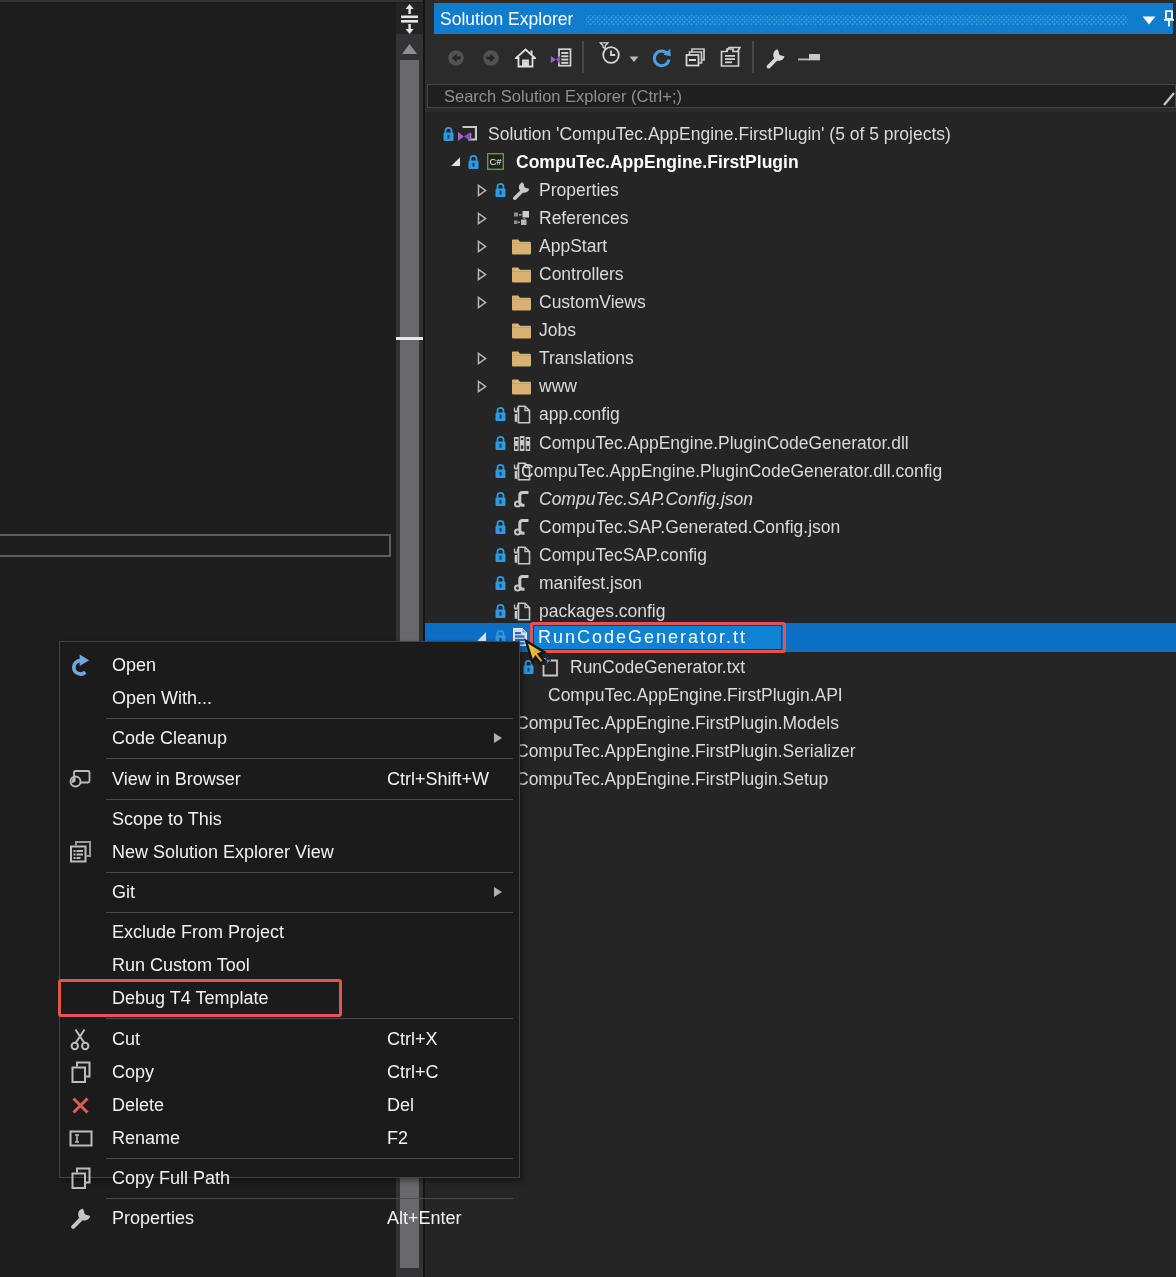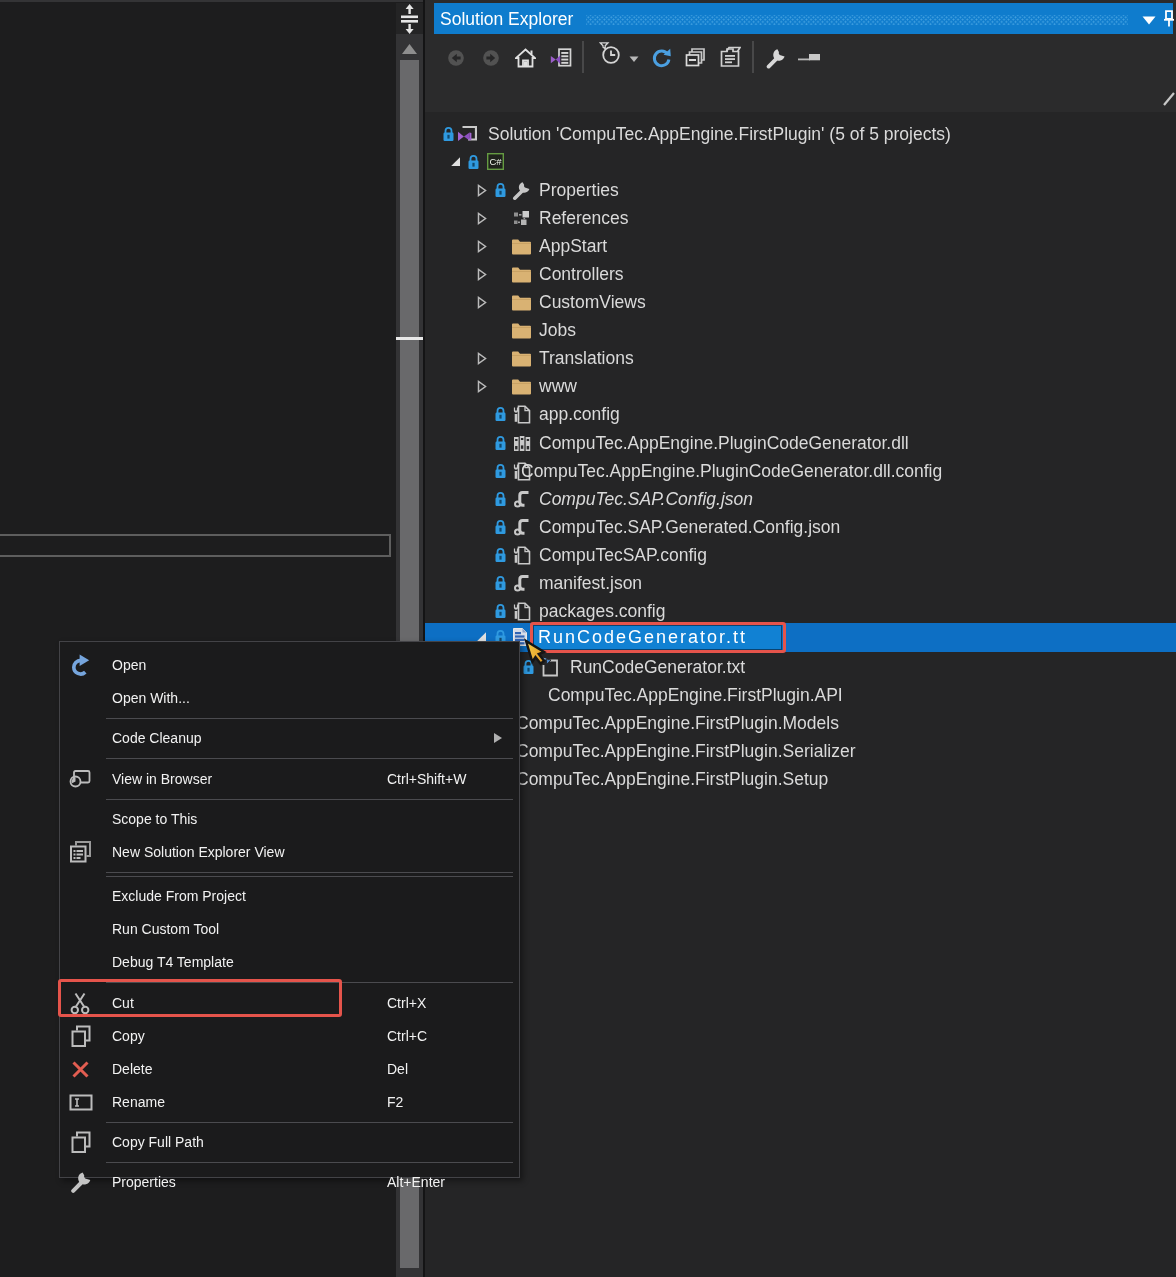--- a/index.html
+++ b/index.html
@@ -33,21 +33,21 @@
 
   
   .row { position:absolute; left:0; width:615px; height:28px; color:#dadada; font-size:17.5px; line-height:28px; }
   .row .txt { position:absolute; top:0; white-space:pre; }
   .row svg { position:absolute; }
   #selrow { position:absolute; left:0; top:623px; width:751px; height:29px; background:#0d6fc4; }
   #editbox { position:absolute; left:108px; top:2px; width:249px; height:25px; background:#1181d3; border:1px solid #0a4472;}
 
   
   #menu { left:59px; top:641px; width:461px; height:537px; background:#1b1b1c;
-     border:1px solid #434347; box-shadow:3px 3px 6px rgba(0,0,0,0.42); z-index:10; padding-top:7px; color:#f2f2f2; font-size:14px; }
+     border:1px solid #434347; box-shadow:3px 3px 6px rgba(0,0,0,0.42); z-index:10; padding-top:7px; color:#f2f2f2; font-size:18px; }
   .mi { position:relative; height:33px; line-height:33px; padding-left:52px; white-space:pre; }
   .mi .sc { position:absolute; left:327px; top:0; }
   .mi .sub { position:absolute; left:434px; top:11px; width:0; height:0;
      border-left:8px solid #b0b0b0; border-top:5.5px solid rgba(0,0,0,0); border-bottom:5.5px solid rgba(0,0,0,0); }
   .mi svg.ic { position:absolute; left:8px; top:4px; }
   .msep { height:1px; background:#4b4b4f; margin:3px 6px 3.3px 46px; }
 
   .redbox { border:3.5px solid #e5544b; border-radius:3px; z-index:20; }
   #redbox1 { left:530px; top:622px; width:256px; height:31px; }
   #redbox2 { left:58px; top:979px; width:284px; height:38px; }
@@ -153,20 +153,21 @@
 <div class="abs" style="left:327px;top:41px;width:1.6px;height:32px;background:#484849;"></div>
 <svg class="abs" style="left:341px;top:48px;" width="20" height="21" viewBox="0 0 20 21">
           <path d="M2.6 18.6 L9.8 11.4" stroke="#d8d8d8" stroke-width="3.8" stroke-linecap="round"></path>
 <path d="M11.4 1.3 A5.8 5.8 0 1 0 18.6 8.5 L13.8 7.0 A2.9 2.9 0 0 1 12.9 3.9 Z" fill="#d8d8d8"></path>
         </svg>
 <svg class="abs" style="left:373px;top:54px;" width="23" height="8" viewBox="0 0 23 8">
           <rect x="0" y="4.5" width="12" height="1.8" fill="#b8b8b8"></rect>
           <rect x="11" y="0" width="11" height="6.3" fill="#c8c8c8"></rect>
         </svg>
 </div>
+    <div class="abs" id="searchbox">Search Solution Explorer (Ctrl+;)</div>
     <svg class="abs" style="left:738px; top:86px;" width="14" height="20" viewBox="0 0 14 20">
       <path d="M1 19 L11 7" stroke="#c8c8c8" stroke-width="2.2" fill="none"></path>
     </svg>
     <div id="tree">
 <div class="row" style="top:119.6px">
           <svg style="left:17.0px;top:6px;" width="13" height="16" viewBox="0 0 13 16">
 <path d="M3.5 7 V4.8 A3 3 0 0 1 9.5 4.8 V7" stroke="#2f9ae0" stroke-width="1.8" fill="none"></path>
 <rect x="1.5" y="6.5" width="10" height="8.5" rx="1.2" fill="#2f9ae0"></rect>
 <rect x="5.4" y="8.8" width="2.2" height="3.8" fill="#10486e"></rect>
           </svg>
@@ -184,20 +185,21 @@
           </svg>
           <svg style="left:42.0px;top:6px;" width="13" height="16" viewBox="0 0 13 16">
 <path d="M3.5 7 V4.8 A3 3 0 0 1 9.5 4.8 V7" stroke="#2f9ae0" stroke-width="1.8" fill="none"></path>
 <rect x="1.5" y="6.5" width="10" height="8.5" rx="1.2" fill="#2f9ae0"></rect>
 <rect x="5.4" y="8.8" width="2.2" height="3.8" fill="#10486e"></rect>
           </svg>
           <svg style="left:61.5px;top:5px;" width="17" height="17" viewBox="0 0 17 17">
 <rect x="0.7" y="0.7" width="15.6" height="15.6" fill="#1f221c" stroke="#659b42" stroke-width="1.4"></rect>
 <text x="8.5" y="12.2" font-size="9.5" font-family="Liberation Sans" fill="#eef4ea" text-anchor="middle">C#</text>
           </svg>
+          <span class="txt" style="left:91px;font-weight:bold;color:#ffffff;">CompuTec.AppEngine.FirstPlugin</span>
         </div>
 <div class="row" style="top:175.8px">
           <svg style="left:51.5px;top:8px;" width="10" height="13" viewBox="0 0 10 13">
             <path d="M1.5 1.5 V11.5 L8.5 6.5 Z" fill="none" stroke="#bababa" stroke-width="1.5"></path>
           </svg>
           <svg style="left:68.5px;top:6px;" width="13" height="16" viewBox="0 0 13 16">
 <path d="M3.5 7 V4.8 A3 3 0 0 1 9.5 4.8 V7" stroke="#2f9ae0" stroke-width="1.8" fill="none"></path>
 <rect x="1.5" y="6.5" width="10" height="8.5" rx="1.2" fill="#2f9ae0"></rect>
 <rect x="5.4" y="8.8" width="2.2" height="3.8" fill="#10486e"></rect>
           </svg>
@@ -466,20 +468,21 @@
 <g fill="#bcbcbc">
             <rect x="4.5" y="10" width="2" height="2"></rect>
             <rect x="7.5" y="10" width="6.5" height="2"></rect>
 <rect x="4.5" y="13.5" width="2" height="2"></rect>
             <rect x="7.5" y="13.5" width="6.5" height="2"></rect>
 <rect x="4.5" y="17" width="2" height="2"></rect>
             <rect x="7.5" y="17" width="4" height="2"></rect>
           </g>
         </svg>New Solution Explorer View</div>
 <div class="msep"></div>
+<div class="mi">Git<span class="sub"></span></div>
 <div class="msep"></div>
 <div class="mi">Exclude From Project</div>
 <div class="mi">Run Custom Tool</div>
 <div class="mi">Debug T4 Template</div>
 <div class="msep"></div>
 <div class="mi"><svg class="ic" style="left:10px;top:5px;" width="22" height="23" viewBox="0 0 22 23">
 <path d="M5.5 1.5 L14 14.5 M14.5 1.5 L6 14.5" stroke="#bcbcbc" stroke-width="2"></path>
 <circle cx="4.8" cy="18" r="3.2" fill="none" stroke="#bcbcbc" stroke-width="2"></circle>
 <circle cx="15.2" cy="18" r="3.2" fill="none" stroke="#bcbcbc" stroke-width="2"></circle>
         </svg>Cut<span class="sc">Ctrl+X</span></div>

